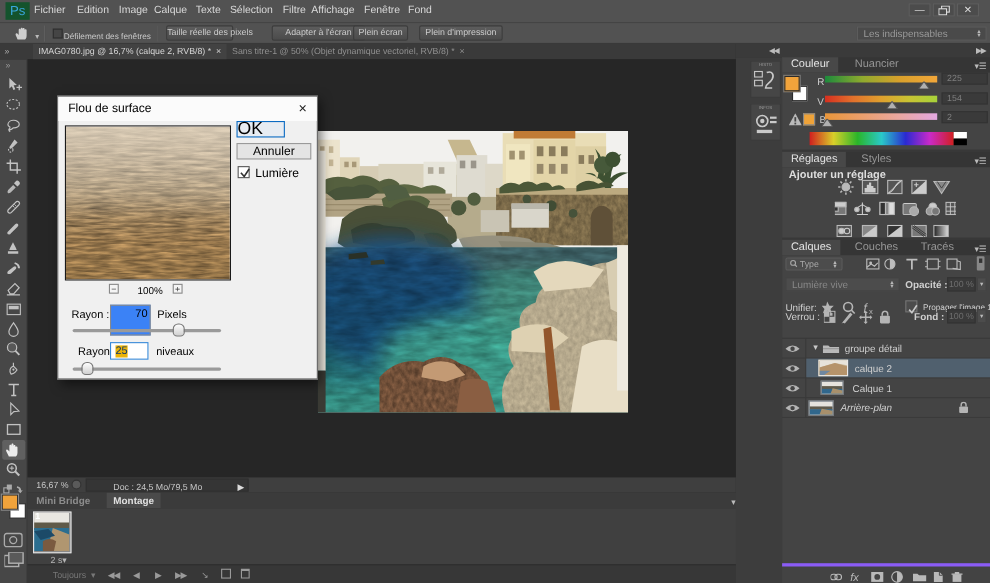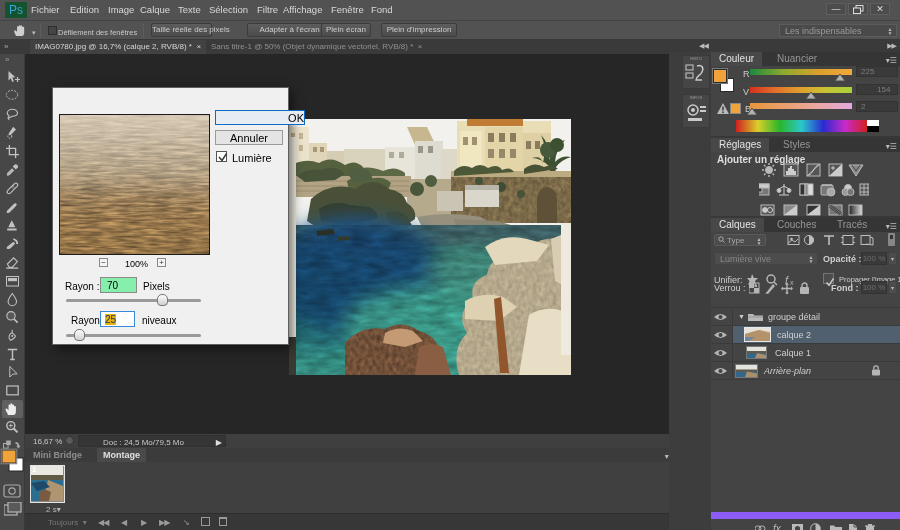--- a/index.html
+++ b/index.html
@@ -306,20 +306,24 @@
  <path d="M56 224 q16 -18 40 -14 q18 -10 34 2 q16 4 20 18 l4 26 l-98 0 Z" fill="#9c6e4e"></path>
  <path d="M56 224 q16 -18 40 -14 q18 -10 34 2 q16 4 20 18 l4 26 l-98 0 Z" filter="url(#rough)" fill="#5a3a24" opacity="0.5"></path>
  <path d="M96 214 q14 -8 28 -2 l10 10 l-18 6 l-22 -4 Z" fill="#c39a74"></path>
  <path d="M130 228 q12 -6 24 0 l8 28 l-36 0 Z" fill="#8a5e42"></path>
 
  <rect x="0" y="18" width="7" height="200" fill="#f0ece2"></rect>
  <rect x="0" y="218" width="7" height="38" fill="#3a3a34"></rect>
 </svg>
 
 <div id="dialog" class="abs" style="left:52px;top:87px;width:237px;height:258px;background:#f0f0f0;border:1px solid #606060;box-shadow:3px 4px 10px rgba(0,0,0,0.55);font-size:11px;color:#000">
+ <div class="abs" style="left:0;top:0;width:235px;height:22px;background:#fbfbfb">
+  <span class="abs" style="left:9px;top:5px;font-size:11px">Flou de surface</span>
+  <span class="abs" style="right:9px;top:3px;font-size:13px;color:#222">×</span>
+ </div>
  <div class="abs" style="left:6px;top:26px;width:151px;height:141px;border:1px solid #1a1a1a;overflow:hidden">
   <svg width="149" height="139" viewBox="0 0 149 139">
    <defs>
     <linearGradient id="pvbase" x1="0" y1="0" x2="0" y2="1">
      <stop offset="0" stop-color="#dbc9b2"></stop>
             <stop offset="0.4" stop-color="#d3b890"></stop>
             <stop offset="0.75" stop-color="#cda269"></stop>
             <stop offset="1" stop-color="#c69b60"></stop>
     </linearGradient>
     <linearGradient id="pvlight" x1="0" y1="0" x2="0" y2="1">
@@ -340,28 +344,28 @@
    </defs>
    <rect width="149" height="139" fill="url(#pvbase)"></rect>
    <rect width="149" height="139" filter="url(#pvtex)" fill="#a87136" opacity="0.5"></rect>
    <rect width="149" height="139" filter="url(#pvtex2)" fill="#ecdfc6" opacity="0.5"></rect>
    <rect width="149" height="139" fill="url(#pvlight)"></rect>
   </svg>
  </div>
  <div class="abs" style="left:46px;top:170px;width:9px;height:9px;border:1px solid #888;background:#f4f4f4;font-size:8px;line-height:8px;text-align:center;color:#333">−</div>
  <span class="abs" style="left:72px;top:171px;font-size:9px">100%</span>
  <div class="abs" style="left:104px;top:170px;width:9px;height:9px;border:1px solid #888;background:#f4f4f4;font-size:8px;line-height:8px;text-align:center;color:#333">+</div>
- <div class="abs" style="left:162px;top:22px;width:90px;height:15px;background:#e7ecf2;border:1px solid #0b6bc2;text-align:right;font-size:11px;line-height:14px">OK</div>
+ <div class="abs" style="left:162px;top:22px;width:44px;height:15px;background:#e7ecf2;border:1px solid #0b6bc2;text-align:left;font-size:16px;line-height:14px">OK</div>
  <div class="abs" style="left:162px;top:42px;width:68px;height:15px;background:#e4e4e4;border:1px solid #9a9a9a;text-align:center;font-size:11px;line-height:14px">Annuler</div>
  <div class="abs" style="left:163px;top:63px;width:11px;height:11px;background:#fff;border:1px solid #555"><svg width="11" height="11">
         <path d="M2 5 l3 3.4 4.5 -6.8" stroke="#333" stroke-width="1.5" fill="none"></path>
       </svg></div>
  <span class="abs" style="left:179px;top:64px">Lumière</span>
  <span class="abs" style="left:12px;top:193px;font-size:10px">Rayon :</span>
- <div class="abs" style="left:47px;top:189px;width:37px;height:16px;background:#86efac;border:1px solid #8a8a8a;font-size:10px;line-height:15px;padding-left:6px">70</div>
+ <div class="abs" style="left:47px;top:189px;width:37px;height:28px;background:#3b82f6;border:1px solid #8a8a8a;font-size:10px;line-height:15px;padding-left:22px">70</div>
  <span class="abs" style="left:90px;top:193px;font-size:10px">Pixels</span>
  <div class="abs" style="left:13px;top:211px;width:135px;height:3px;background:#9a9a9a;border-radius:2px"></div>
  <div class="abs" style="left:104px;top:206px;width:11px;height:12px;background:linear-gradient(#fdfdfd,#d0d0d0);border:1px solid #777;border-radius:5px 5px 4px 4px"></div>
  <span class="abs" style="left:18px;top:227px;font-size:10px">Rayon :</span>
  <div class="abs" style="left:47px;top:223px;width:35px;height:16px;background:#fff;border:1px solid #3889d8;font-size:10px;line-height:15px;padding-left:4px"><span style="background:#eab308;color:#123a6a">25</span></div>
  <span class="abs" style="left:89px;top:227px;font-size:10px">niveaux</span>
  <div class="abs" style="left:13px;top:246px;width:135px;height:3px;background:#9a9a9a;border-radius:2px"></div>
  <div class="abs" style="left:21px;top:241px;width:11px;height:12px;background:linear-gradient(#fdfdfd,#d0d0d0);border:1px solid #777;border-radius:5px 5px 4px 4px"></div>
 </div>
 <div id="statusbar">
@@ -438,21 +442,21 @@
  <div class="abs" style="left:39px;top:17px;width:102px;height:6px;background:linear-gradient(90deg,#1d8a3c,#8faa2e,#d9a02b,#f2a73a)"></div>
  <svg class="abs" style="left:124px;top:22px" width="10" height="7">
       <path d="M5 0 L10 7 L0 7 Z" fill="#b0b0b0" stroke="#555"></path>
     </svg>
  <div class="abs" style="left:145px;top:14px;width:42px;height:11px;background:#3a3a3a;border:1px solid #333;color:#7e7e7e;font-size:8px;line-height:10px;padding-left:4px">225</div>
  <span class="abs" style="left:32px;top:35px;color:#ccc;font-size:9px">V</span>
  <div class="abs" style="left:39px;top:35px;width:102px;height:6px;background:linear-gradient(90deg,#d62f1f,#e2712c,#dfa02e,#c8c433,#a7d23a)"></div>
  <svg class="abs" style="left:95px;top:40px" width="10" height="7">
       <path d="M5 0 L10 7 L0 7 Z" fill="#b0b0b0" stroke="#555"></path>
     </svg>
- <div class="abs" style="left:145px;top:32px;width:42px;height:11px;background:#3a3a3a;border:1px solid #333;color:#7e7e7e;font-size:8px;line-height:10px;padding-left:20px">154</div>
+ <div class="abs" style="left:145px;top:32px;width:42px;height:11px;background:#3a3a3a;border:1px solid #333;color:#7e7e7e;font-size:8px;line-height:10px;padding-left:4px">154</div>
  <svg class="abs" style="left:6px;top:51px" width="12" height="11">
       <path d="M6 0 L12 11 L0 11 Z" fill="#b9b9b9"></path>
       <rect x="5.2" y="3.5" width="1.6" height="4" fill="#444"></rect>
       <rect x="5.2" y="8.5" width="1.6" height="1.6" fill="#444"></rect>
     </svg>
  <div class="abs" style="left:19px;top:51px;width:11px;height:11px;background:#efa339;border:1px solid #888"></div>
  <span class="abs" style="left:34px;top:52px;color:#ccc;font-size:9px">B</span>
  <div class="abs" style="left:39px;top:51px;width:102px;height:6px;background:linear-gradient(90deg,#e8963a,#eb9f6d,#eaa8a2,#e3a8e0)"></div>
  <svg class="abs" style="left:36px;top:56px" width="10" height="7">
       <path d="M5 0 L10 7 L0 7 Z" fill="#b0b0b0" stroke="#555"></path>
@@ -701,21 +705,21 @@
           <path d="M11 6.5 L21 8.5 V12 H9 Z" fill="#a8906c"></path>
         </svg>
   </div>
   <span class="abs" style="left:53px;top:58px;font-style:italic">Arrière-plan</span>
   <svg class="abs" style="left:160px;top:57px" width="10" height="11">
         <rect x="1" y="4.5" width="8" height="6" rx="1" fill="#b5b5b5"></rect>
         <path d="M2.8 4.5 V3 a2.2 2.2 0 0 1 4.4 0 V4.5" fill="none" stroke="#b5b5b5" stroke-width="1.3"></path>
       </svg>
  </div>
 
- <div class="abs" style="left:0;top:460px;width:189px;height:18px;background:#434343;border-top:7px solid #8b5cf6">
+ <div class="abs" style="left:0;top:460px;width:189px;height:18px;background:#434343;border-top:3px solid #8b5cf6">
   <svg class="abs" style="left:44px;top:4px" width="126" height="11" viewBox="0 0 126 11">
    <g fill="none" stroke="#b9b9b9">
     <g>
             <rect x="0" y="3" width="6" height="5" rx="2.5"></rect>
             <rect x="4" y="3" width="6" height="5" rx="2.5"></rect>
           </g>
     <g transform="translate(18,0)">
             <text x="0" y="9" font-size="10" font-style="italic" fill="#b9b9b9" stroke="none">fx</text>
           </g>
     <g transform="translate(37,0)">

